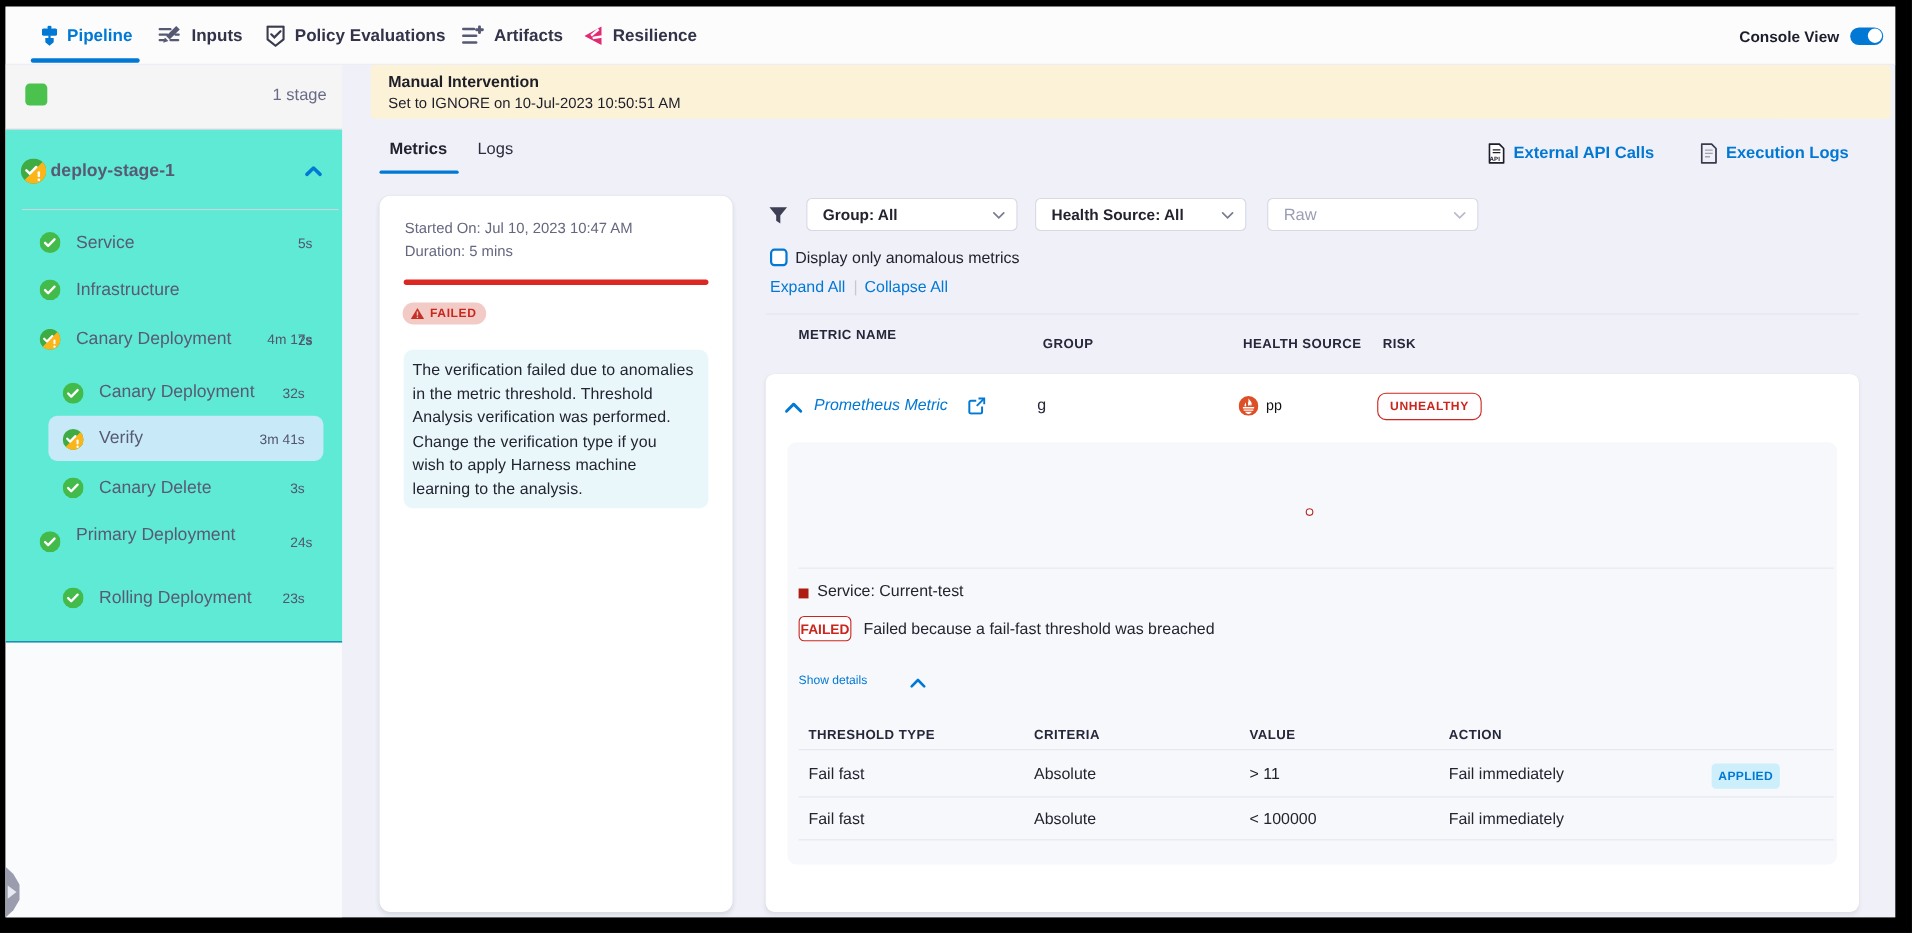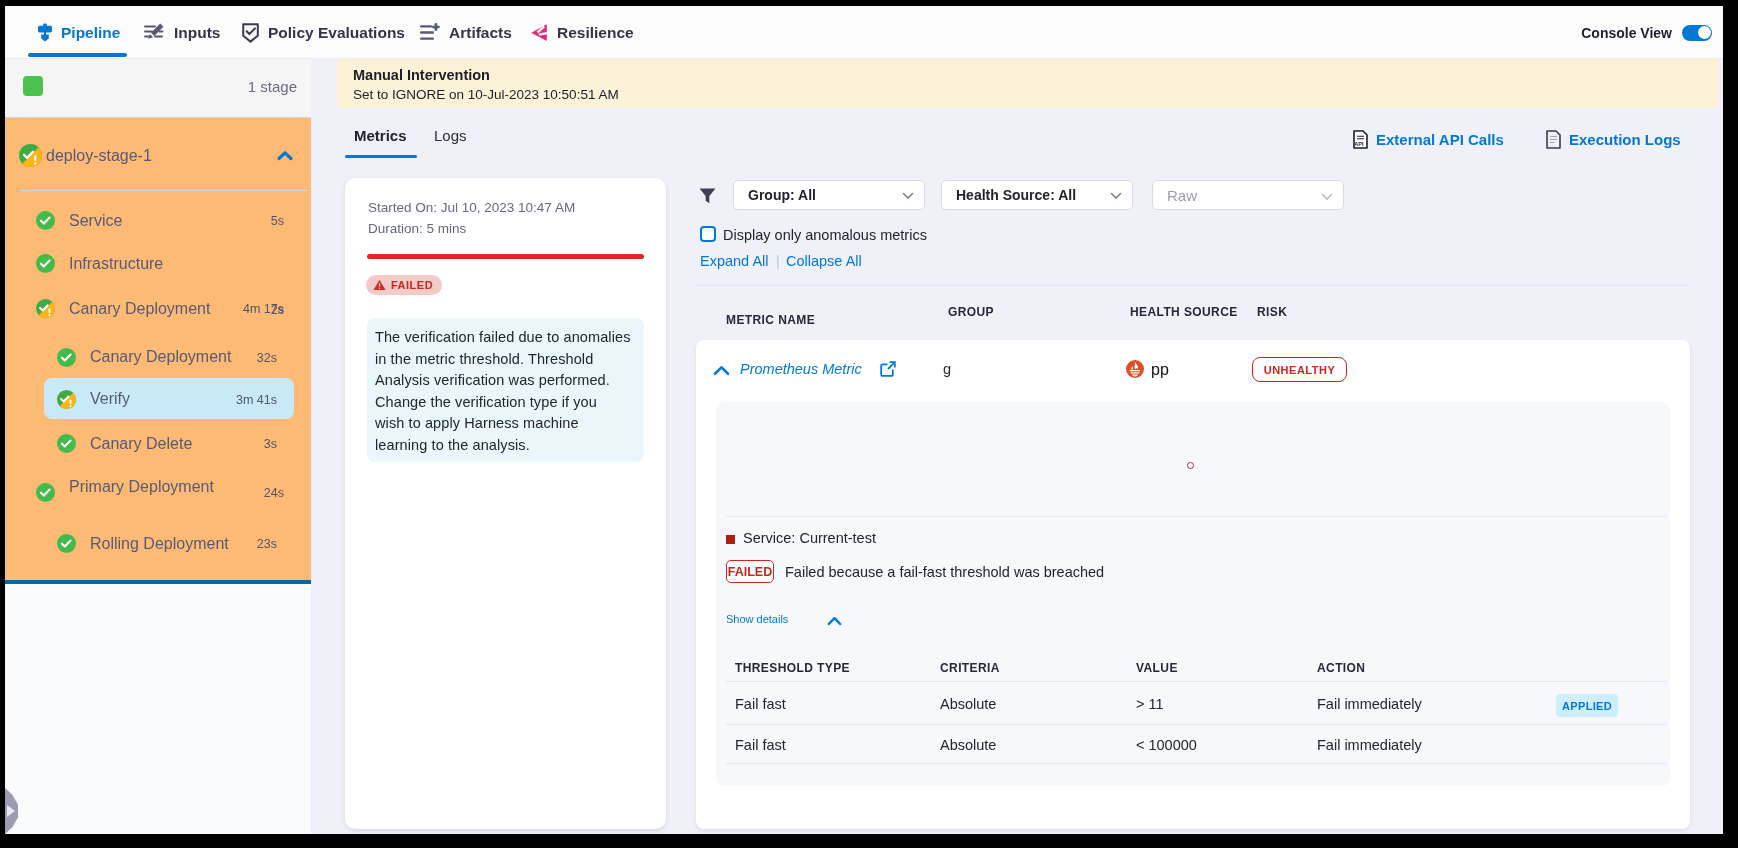--- a/index.html
+++ b/index.html
@@ -13,21 +13,21 @@
   .navtab.active { color:#0278d5; }
   .nav-underline { position:absolute; left:23px; top:47px; width:99px; height:4px; background:#0278d5; border-radius:3px; }
   .consoleview { position:absolute; top:0; height:53px; right:11px; display:flex; align-items:center; gap:10px; font-size:14px; color:#1d1e2c; font-weight:bold;}
   .toggle { width:30px; height:16px; background:#0278d5; border-radius:9px; position:relative; }
   .toggle::after { content:""; position:absolute; right:1.5px; top:1.5px; width:13px; height:13px; background:#fff; border-radius:50%; }
   
   .sidebar { position:absolute; left:0; top:53px; width:306px; bottom:0; background:#fafbfd; }
   .sb-top { position:absolute; left:0; top:0; width:100%; height:59px; background:#f5f5f6; border-bottom:1px solid #d3d4df; }
   .sb-square { position:absolute; left:18px; top:17px; width:20px; height:20px; background:#4ac24d; border-radius:4px; }
   .sb-stage { position:absolute; right:14px; top:0; height:54px; display:flex; align-items:center; font-size:15px; color:#696b85; }
-  .sb-list { position:absolute; left:0; top:59px; width:100%; height:466px; background:#fdba74; border-bottom:4px solid #0369a1; }
+  .sb-list { position:absolute; left:0; top:59px; width:100%; height:466px; background:#5eead4; border-bottom:1px solid #0369a1;font-weight:bold; }
   .sep { position:absolute; left:15px; right:3px; top:72px; height:1px; background:#c8d8e1; }
   .step { position:absolute; display:flex; align-items:center; font-size:16px; color:#585a75; }
   .dur { position:absolute; font-size:12.5px; color:#53546b; text-align:right; }
   .hl { position:absolute; left:39px; top:260px; width:250px; height:41px; background:#c8eaf8; border-radius:8px; }
   .handle { position:absolute; left:0; top:782px; width:13px; height:46px; background:#9b9dae; clip-path:polygon(0 0, 55% 14%, 100% 36%, 100% 64%, 55% 86%, 0 100%); }
   .handle::after { content:""; position:absolute; left:2px; top:17px; border-left:8px solid #e7e9f3; border-top:6px solid transparent; border-bottom:6px solid transparent; }
   
   .banner { position:absolute; left:332px; top:53px; width:1382px; height:49px; background:#fbf2d7; border-radius:4px; padding:7px 16px; }
   .banner b { font-size:14.5px; color:#1d1e28; display:block; line-height:19px;}
   .banner span { font-size:13.5px; color:#1d1e28; line-height:17px; }
@@ -259,21 +259,21 @@
   <div class="dd" style="left:1147px; width:192px; color:#9b9db4; font-weight:normal; font-size:15px;">Raw<span class="chev"><svg width="12" height="8" viewBox="0 0 12 8">
           <path d="M1.5 1.5 L6 6 L10.5 1.5" fill="none" stroke="#b9bbcd" stroke-width="1.6" stroke-linecap="round"></path>
         </svg></span></div>
   <div class="cbox"></div>
   <div class="cblabel">Display only anomalous metrics</div>
   <div class="bluelink" style="left:695px; top:247px;">Expand All</div>
   <div class="abs" style="left:771px; top:247px; color:#c6c8d6; font-size:14.5px;">|</div>
   <div class="bluelink" style="left:781px; top:247px;">Collapse All</div>
   <div class="hsep"></div>
 
-  <div class="th" style="left:721px; top:307px;">METRIC NAME</div>
+  <div class="th" style="left:721px; top:291px;">METRIC NAME</div>
   <div class="th" style="left:943px; top:299px;">GROUP</div>
   <div class="th" style="left:1125px; top:299px;">HEALTH SOURCE</div>
   <div class="th" style="left:1252px; top:299px;">RISK</div>
 
   <div class="card-r">
     <svg class="abs" style="left:17px; top:25px;" width="17" height="11" viewBox="0 0 17 11">
         <path d="M2 8.8 L8.5 2.4 15 8.8" fill="none" stroke="#0278d5" stroke-width="2.6" stroke-linecap="round" stroke-linejoin="round"></path>
       </svg>
     <div class="abs" style="left:44px; top:21px; font-size:14.5px; color:#0278d5;font-style:italic;">Prometheus Metric</div>
     <svg class="abs" style="left:184px; top:21px;" width="16" height="16" viewBox="0 0 16 16">
@@ -282,21 +282,21 @@
         <path d="M14.4 1.6 L8 8" stroke="#0278d5" stroke-width="1.8"></path>
       </svg>
     <svg class="abs" style="left:430px; top:20px;" width="18" height="18" viewBox="0 0 18 18">
         <circle cx="9" cy="9" r="9" fill="#dd4f27"></circle>
         <g fill="#fff">
           <path d="M9 2.2 c1 1.6 2.9 2.6 2.9 4.9 0 1 -0.4 1.7 -0.9 2.1 l-0.4 -1.6 c-0.3 0.8 -0.9 1.3 -1.4 1.6 -0.4 -0.6 -0.7 -1.2 -0.7 -2.2 0 -1.1 0.5 -1.6 0.5 -2.9 0 -0.7 -0.2 -1.3 0 -1.9 Z M6.2 5.2 c0.2 1.3 -0.8 2 -0.8 3.3 0 0.5 0.1 0.8 0.2 1 L7 9.3 c0 0 -0.3 -0.7 -0.2 -1.5 0.1 -1.2 -0.8 -1.7 -0.6 -2.6 Z"></path>
           <path d="M3.9 9.9 h10.2 v1.4 H3.9 Z M4.6 12.2 h8.8 v1.3 H4.6 Z M6 14.4 h6 c-0.4 1.2 -1.6 2 -3 2 -1.4 0 -2.6 -0.8 -3 -2 Z"></path>
         </g>
       </svg>
     <div class="abs" style="left:247px; top:21px; font-size:14.5px; color:#26273a;">g</div>
-    <div class="abs" style="left:455px; top:21px; font-size:16px; color:#111;">pp</div>
+    <div class="abs" style="left:455px; top:21px; font-size:13px; color:#111;">pp</div>
     <div class="chip-out" style="left:556px; top:17px; width:95px; height:25px; font-size:11px; letter-spacing:.5px; border-radius:8px;">UNHEALTHY</div>
     <div class="panel">
       <div class="ring"></div>
       <div class="pline"></div>
       <div class="legsq"></div>
       <div class="dtxt" style="left:27px; top:128px;">Service: Current-test</div>
       <div class="chip-out" style="left:10px; top:158px; width:48px; height:23px; font-size:12.5px;">FAILED</div>
       <div class="dtxt" style="left:69px; top:162px;">Failed because a fail-fast threshold was breached</div>
       <div class="bluelink" style="left:10px; top:211px; font-size:11px;">Show details</div>
       <svg class="abs" style="left:111px; top:214px;" width="15" height="10" viewBox="0 0 15 10">

